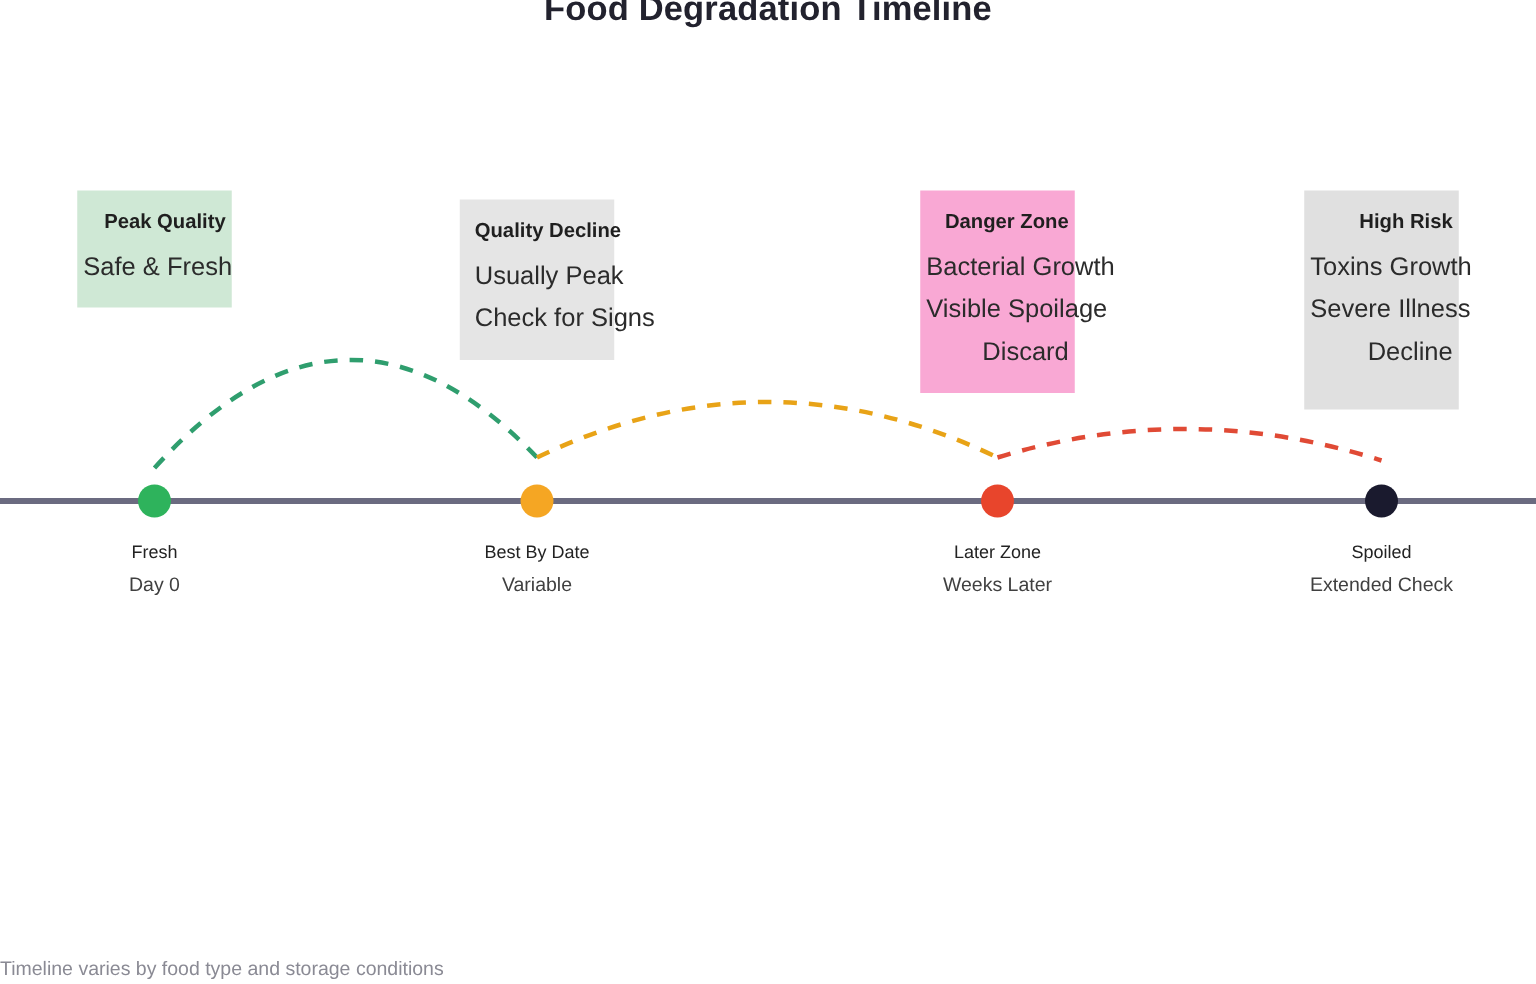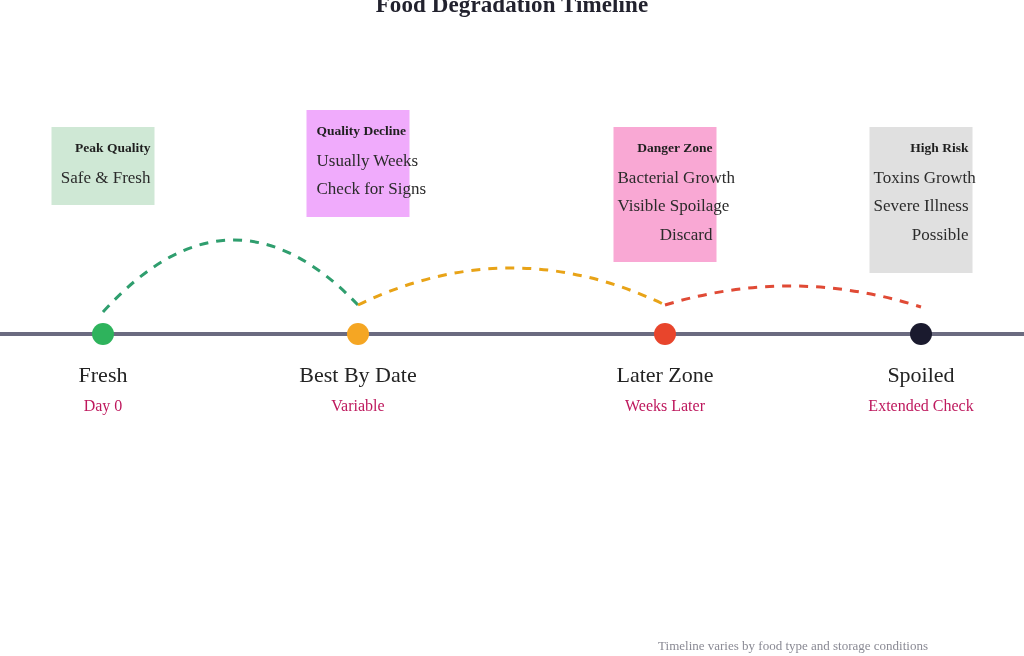--- a/index.html
+++ b/index.html
@@ -11,21 +11,20 @@
     font-family: "Liberation Sans", sans-serif;
     width: 1024px;
     height: 656px;
     overflow: hidden;
     position: relative;
   }
   .canvas {
     position: relative;
     width: 1024px;
     height: 656px;
-    font-family: Liberation Serif, serif;
   }
 
   
   .chart-title {
     position: absolute;
     top: -8px;
     left: 0;
     width: 1024px;
     text-align: center;
     font-size: 23px;
@@ -99,38 +98,38 @@
 
   
   .milestone-label {
     position: absolute;
     top: 360px;
     transform: translateX(-50%);
     text-align: center;
     white-space: nowrap;
   }
   .milestone-name {
-    font-size: 22px;
+    font-size: 12px;
     color: #232323;
     line-height: 1.35;
   }
   .milestone-time {
-    font-size: 16px;
-    color: #be185d;
+    font-size: 13px;
+    color: #404040;
     line-height: 1.55;
     margin-top: 4px;
   }
 
   
   .footer-note {
     position: absolute;
     left: 0;
     top: 638px;
     width: 928px;
-    text-align: right;
+    text-align: left;
     font-size: 13px;
     color: #8a8a94;
     white-space: nowrap;
   }
 </style>
 </head>
 <body>
 
 <div class="canvas">
 
@@ -152,23 +151,23 @@
           <div class="card-title">Peak Quality</div>
           <div class="card-line">Safe &amp; Fresh</div>
         </div>
         <div class="marker-dot" style="background: rgb(46, 179, 92); top: 334px;"></div>
         <div class="milestone-label">
           <div class="milestone-name">Fresh</div>
           <div class="milestone-time">Day 0</div>
         </div>
       </div>
       <div class="stage" style="left: 358px;">
-        <div class="info-card" style="background: #f0abfc; top: 110px; min-height: 106px; padding-left: 10px;">
+        <div class="info-card" style="background: #e5e5e5; top: 133px; min-height: 106px; padding-left: 10px;">
           <div class="card-title">Quality Decline</div>
-          <div class="card-line">Usually Weeks</div>
+          <div class="card-line">Usually Peak</div>
           <div class="card-line">Check for Signs</div>
         </div>
         <div class="marker-dot" style="background: rgb(245, 166, 35); top: 334px;"></div>
         <div class="milestone-label">
           <div class="milestone-name">Best By Date</div>
           <div class="milestone-time">Variable</div>
         </div>
       </div>
       <div class="stage" style="left: 665px;">
         <div class="info-card" style="background: #f9a8d4; top: 127px; min-height: 128px;">
@@ -181,21 +180,21 @@
         <div class="milestone-label">
           <div class="milestone-name">Later Zone</div>
           <div class="milestone-time">Weeks Later</div>
         </div>
       </div>
       <div class="stage" style="left: 921px;">
         <div class="info-card" style="background: rgb(224, 224, 224); top: 127px; min-height: 146px;">
           <div class="card-title">High Risk</div>
           <div class="card-line">Toxins Growth</div>
           <div class="card-line">Severe Illness</div>
-          <div class="card-line">Possible</div>
+          <div class="card-line">Decline</div>
         </div>
         <div class="marker-dot" style="background: rgb(26, 26, 46); top: 334px;"></div>
         <div class="milestone-label">
           <div class="milestone-name">Spoiled</div>
           <div class="milestone-time">Extended Check</div>
         </div>
       </div>
     </div>
 
   <div class="footer-note">Timeline varies by food type and storage conditions</div>

